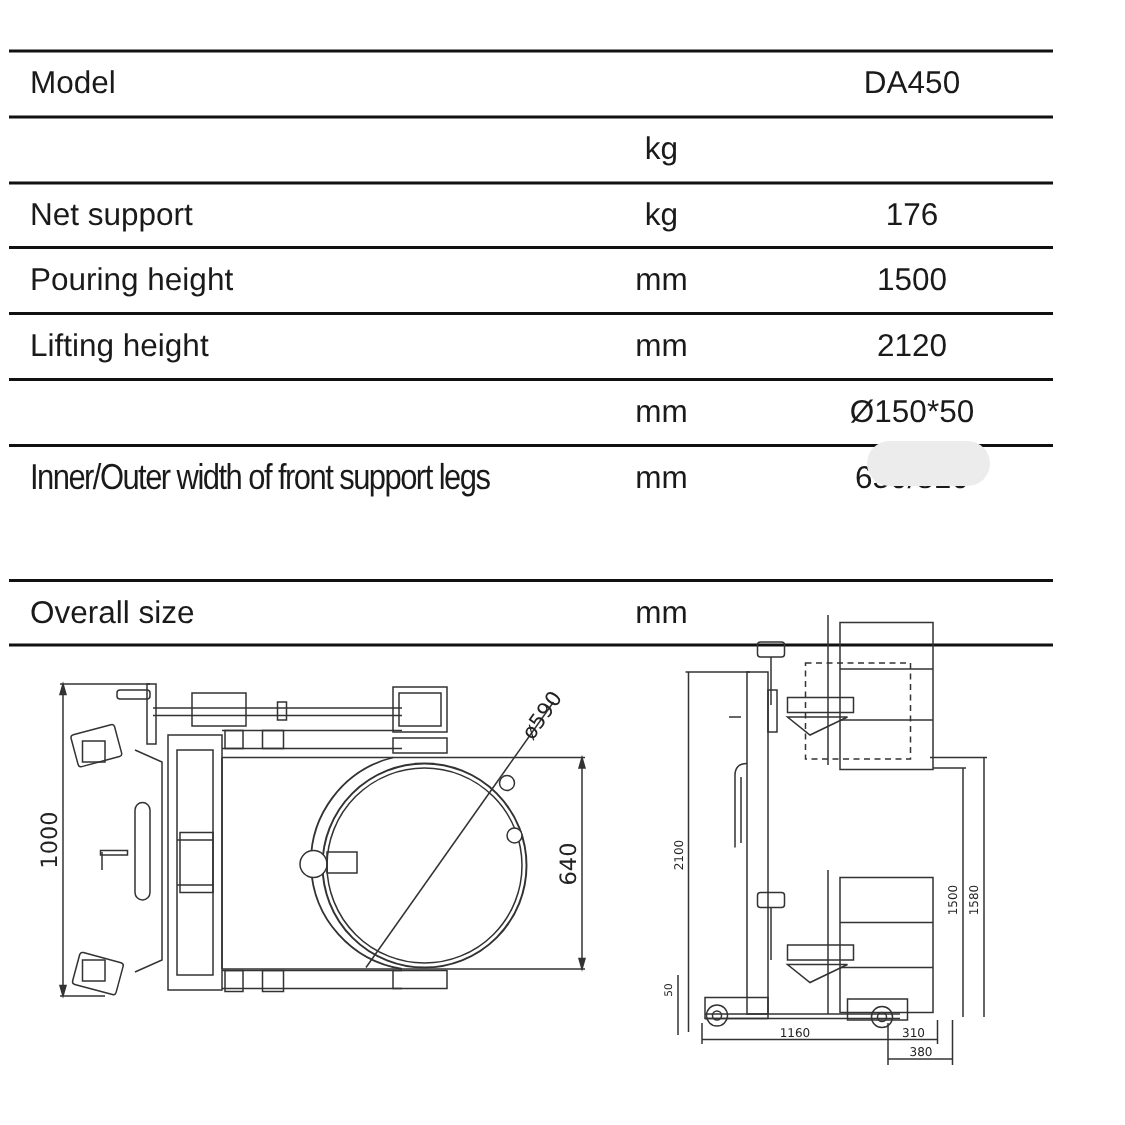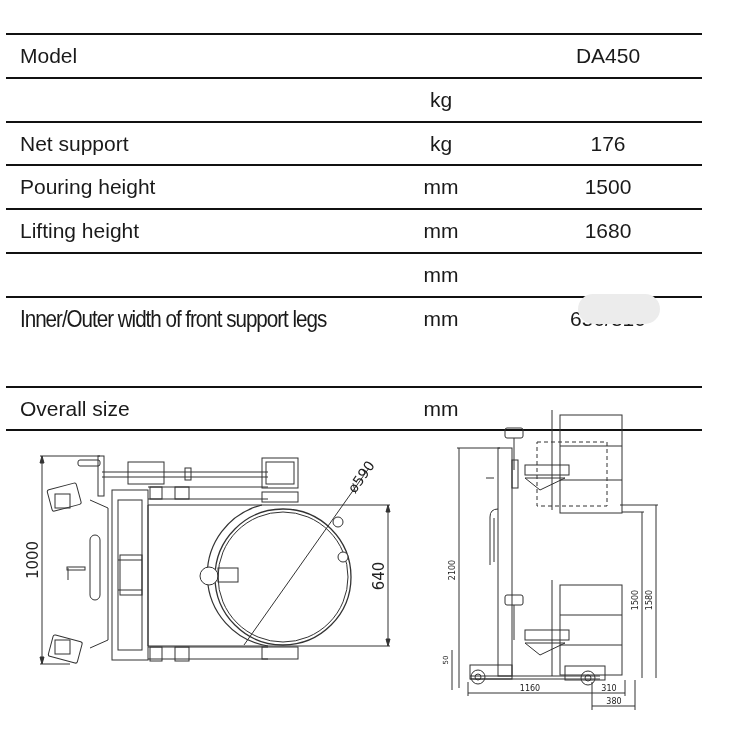--- a/index.html
+++ b/index.html
@@ -35,24 +35,25 @@
     <span class="cell c-val">176</span>
   </div>
   <div class="row">
     <span class="cell c-name">Pouring height</span>
     <span class="cell c-unit">mm</span>
     <span class="cell c-val">1500</span>
   </div>
   <div class="row">
     <span class="cell c-name">Lifting height</span>
     <span class="cell c-unit">mm</span>
-    <span class="cell c-val">1680</span>
+    <span class="cell c-val">2120</span>
   </div>
   <div class="row">
     <span class="cell c-unit">mm</span>
+    <span class="cell c-val">Ø150*50</span>
   </div>
   <div class="row">
     <span class="cell c-name narrow">Inner/Outer width of front support legs</span>
     <span class="cell c-unit">mm</span>
     <span class="cell c-val">650/810</span>
   </div>
   <div class="row last">
     <span class="cell c-name">Overall size</span>
     <span class="cell c-unit">mm</span>
   </div>

